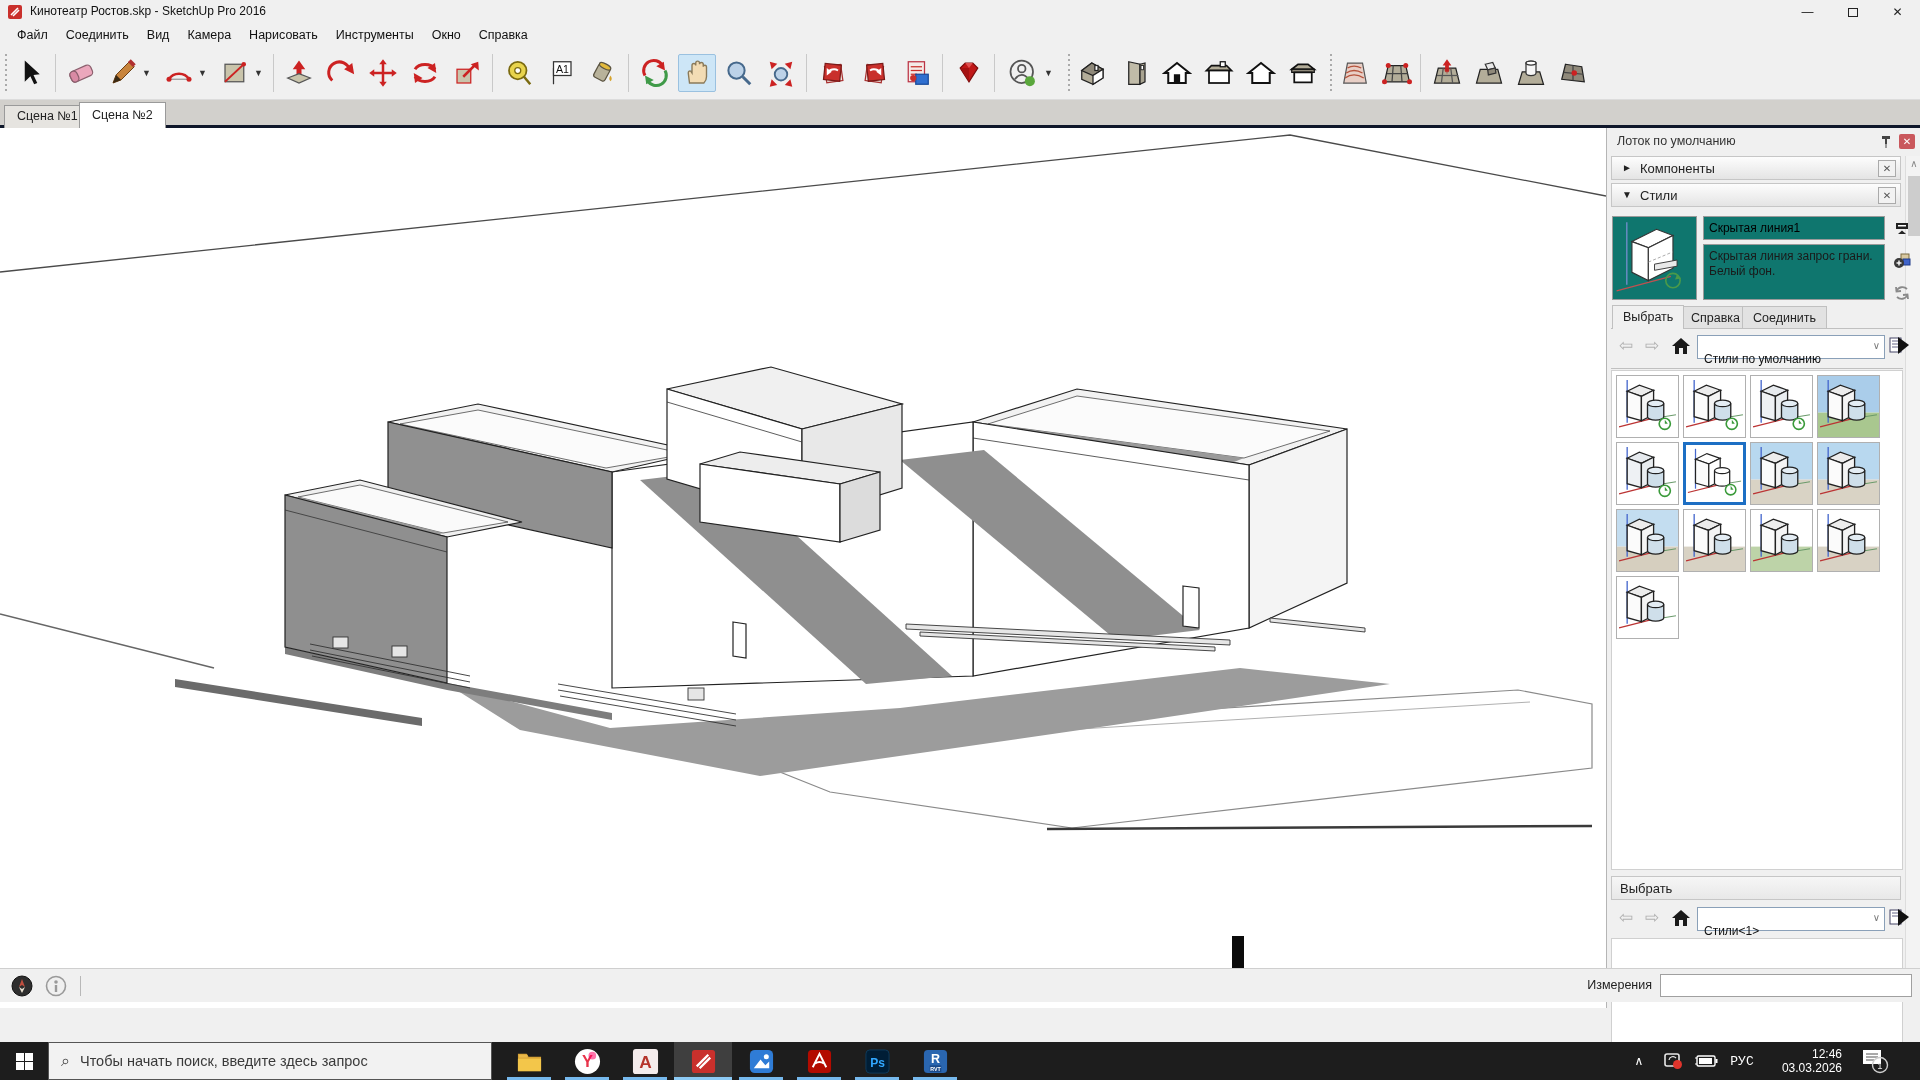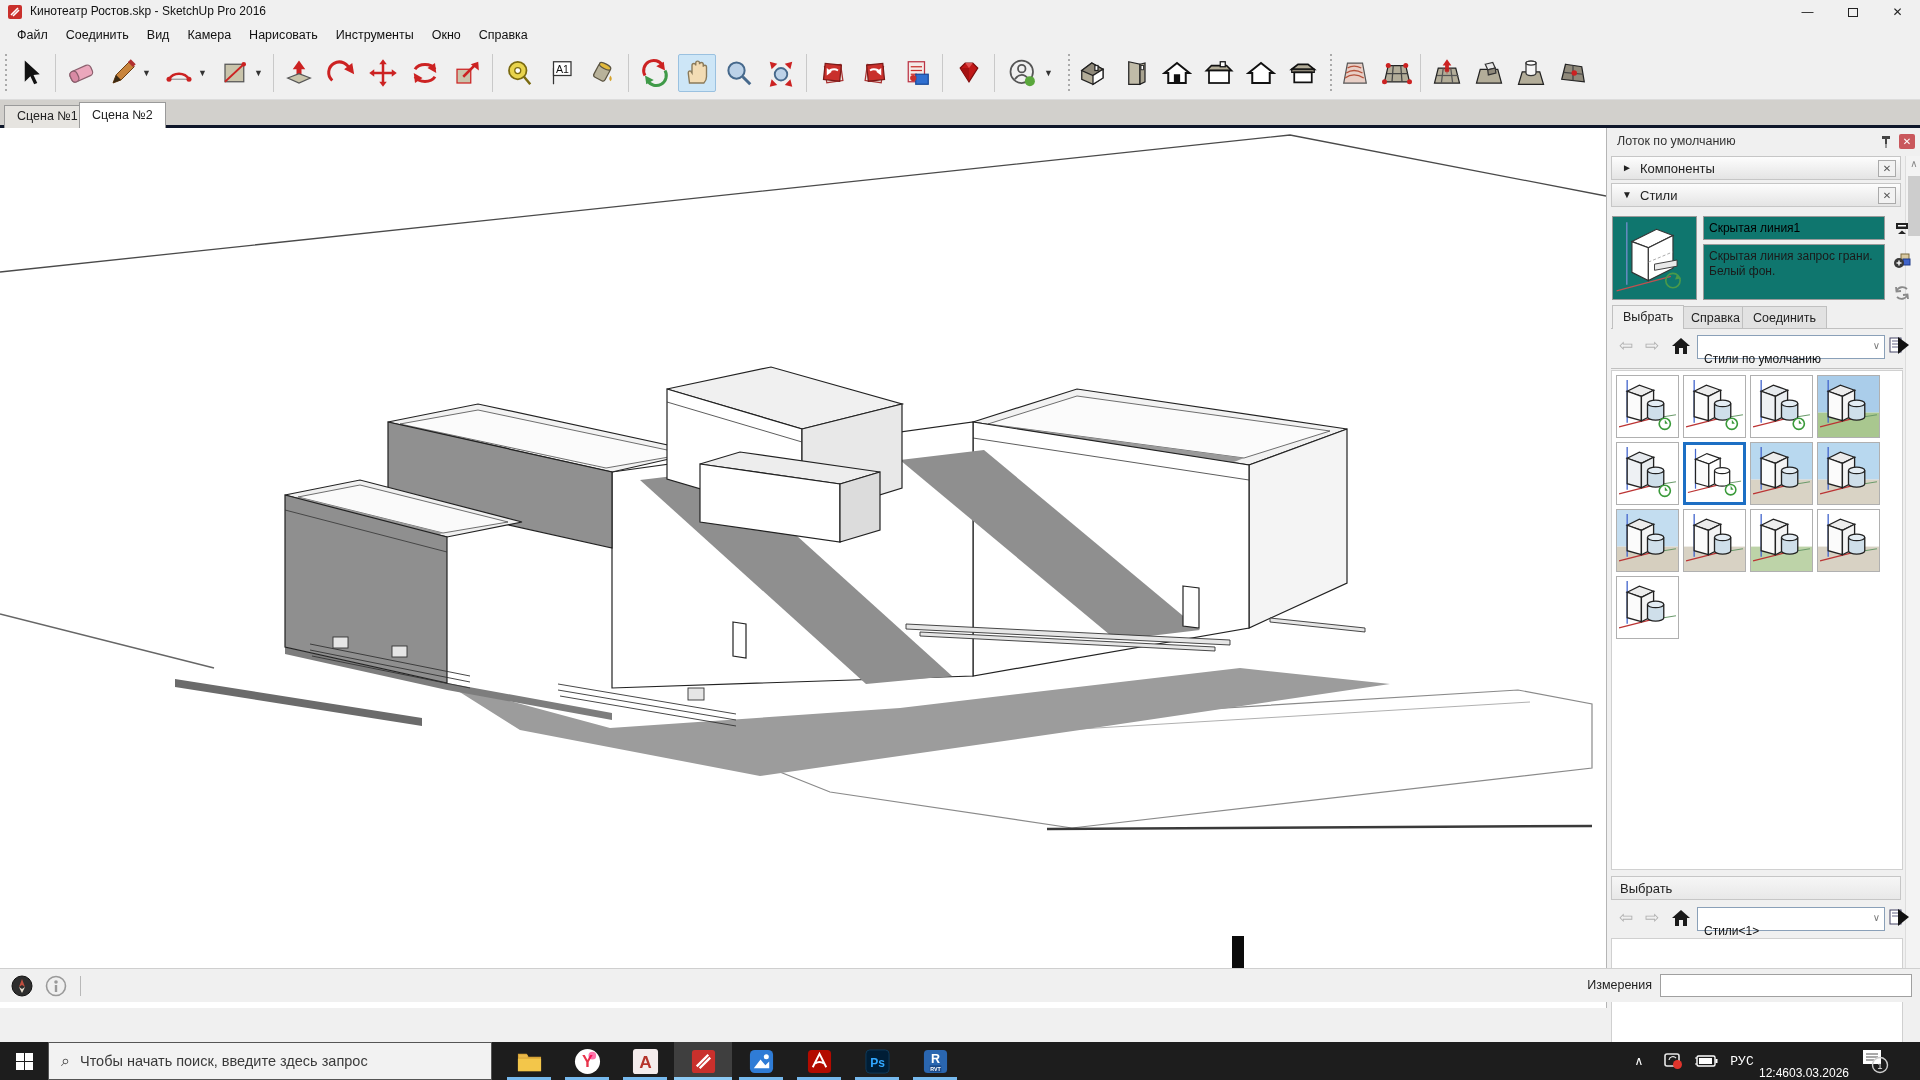--- a/index.html
+++ b/index.html
@@ -86,21 +86,21 @@
   #startbtn { left:0; top:0; width:48px; height:38px; display:flex; align-items:center; justify-content:center; }
   #searchbox { left:48px; top:0; width:444px; height:38px; background:#f2f2f2; border:1px solid #555; display:flex; align-items:center; gap:10px; padding-left:12px; }
   #searchbox .mag { font-size:16px; color:#444; }
   #searchbox .stext { font-size:14.5px; color:#3a3a3a; }
   .taskapp { position:absolute; top:0; width:58px; height:38px; display:flex; align-items:center; justify-content:center; }
   .taskapp .under { position:absolute; left:7px; bottom:0; width:44px; height:3px; background:#76b9ed; }
   .taskapp.active { background:#3f3f3f; }
   .taskapp.active .under { left:0; width:58px; background:#8ccaf5; }
   .taskapp svg { width:27px; height:27px; }
   .trayitem { position:absolute; top:0; height:38px; display:flex; align-items:center; justify-content:center; color:#fff; }
-  #tray-clock { right:78px; width:76px; flex-direction:row; font-size:12px; line-height:14px; text-align:right; align-items:flex-end; }
+  #tray-clock { right:78px; width:76px; flex-direction:column; font-size:12px; line-height:14px; text-align:right; align-items:flex-end; }
   #tray-lang { right:158px; width:40px; font-size:13px;font-family:Liberation Mono, monospace; }
 </style>
 </head>
 <body>
 
 <div id="root">
 
   <div id="titlebar" class="abs">
     <svg class="abs appicon" viewBox="0 0 16 16">
         <rect x="1" y="1" width="14" height="14" rx="2" fill="#c9302c"></rect>

